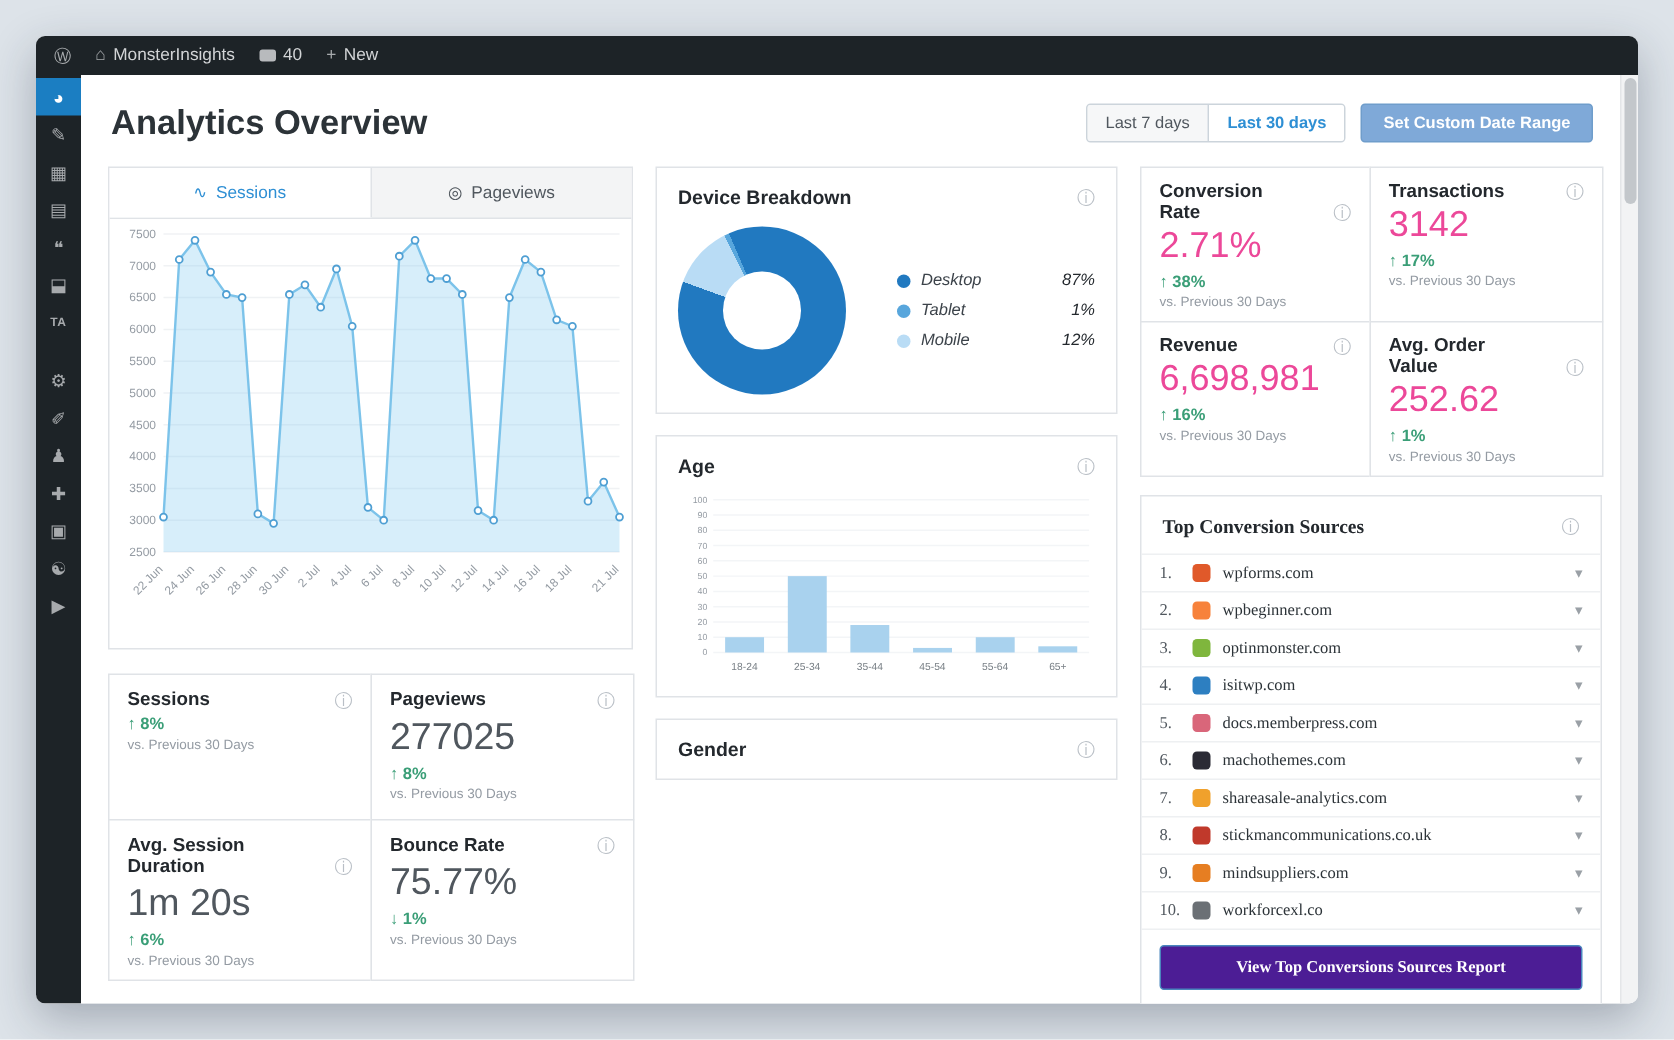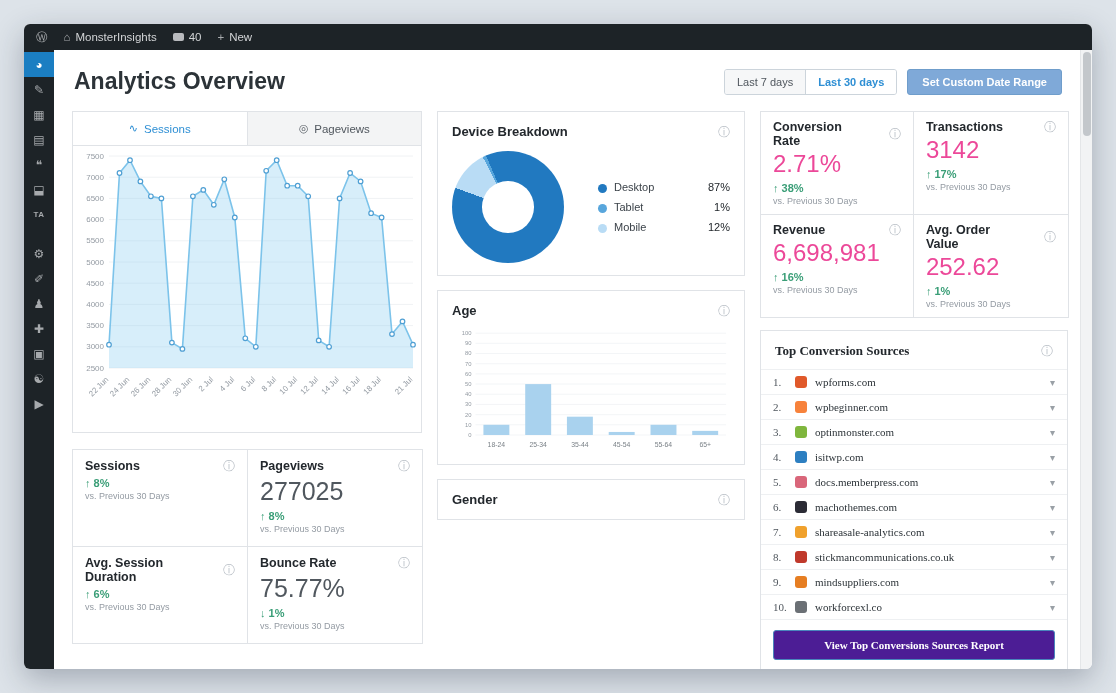--- a/index.html
+++ b/index.html
@@ -33,32 +33,32 @@
 .card{background:#fff;border:1px solid #e0e3e7;}
 .chart-card{height:322px;overflow:hidden;}
 .tabs{display:flex;height:34px;background:#f3f4f5;border-bottom:1px solid #e0e3e7;}
 .tab{flex:1;display:flex;align-items:center;justify-content:center;gap:6px;font-size:11.5px;color:#50575e;cursor:pointer;border-right:1px solid #e0e3e7;}
 .tab:last-child{border-right:none;}
 .tab.active{background:#fff;color:#2e8fd4;}
 .tab-icon{font-size:11px;}
 .line-chart{display:block;width:100%;height:284px;}
 .stats-grid{display:grid;grid-template-columns:1fr 1fr;margin-top:16px;}
 .stat-card{border:1px solid #e0e3e7;margin:0 -1px -1px 0;padding:9px 12px 8px;background:#fff;min-height:98px;}
-.stat-head{display:flex;justify-content:space-between;align-items:center;font-size:12.5px;font-weight:bold;color:#23282d;gap:41px;}
+.stat-head{display:flex;justify-content:space-between;align-items:flex-end;font-size:12.5px;font-weight:bold;color:#23282d;gap:41px;}
 .info{color:#b9bfc6;font-size:12px;font-weight:normal;cursor:pointer;line-height:1;}
 .stat-value{font-size:25px;color:#50575e;margin-top:4px;}
 .stat-delta{font-size:11px;font-weight:bold;margin-top:4px;color:#3a9e77;}
 .stat-sub{font-size:9px;color:#949ba3;margin-top:2px;}
 .mid-card{margin-bottom:14px;padding:12px 14px;}
 .card-head{display:flex;justify-content:space-between;align-items:center;font-size:13px;font-weight:bold;color:#23282d;}
 .device-body{display:flex;align-items:center;margin-top:12px;}
 .donut{border-radius:50%;position:relative;flex:0 0 auto;}
 .donut::after{content:"";position:absolute;inset:27%;background:#fff;border-radius:50%;}
 .legend{margin-left:auto;width:132px;display:flex;flex-direction:column;gap:8px;}
-.legend-row{display:flex;align-items:flex-end;font-size:11px;color:#3c434a;}
+.legend-row{display:flex;align-items:center;font-size:11px;color:#3c434a;font-style:italic;}
 .dot{width:9px;height:9px;border-radius:50%;margin-right:7px;flex:0 0 auto;}
 .legend-val{margin-left:auto;color:#23282d;}
 .bar-chart{display:block;width:100%;height:128px;margin-top:6px;}
 .metrics-grid{display:grid;grid-template-columns:1fr 1fr;}
 .metric-card{border:1px solid #e0e3e7;margin:0 -1px -1px 0;padding:8px 12px;background:#fff;min-height:88px;}
 .metric-value{font-size:24px;color:#ec4899;margin-top:2px;}
 .sources-card{margin-top:13px;font-family:Liberation Serif, serif;}
 .sources-head{padding:12px 14px 10px;display:flex;justify-content:space-between;align-items:center;font-size:13px;font-weight:bold;color:#23282d;border-bottom:1px solid #eef0f2;}
 .source-row{display:flex;align-items:center;padding:6px 12px;border-bottom:1px solid #eef0f2;font-size:11px;color:#2c3338;cursor:pointer;}
 .source-rank{width:22px;color:#50575e;flex:0 0 auto;}
@@ -251,20 +251,21 @@
                 </div>
               <div class="stat-value" data-name="stat-value">277025</div>
               <div class="stat-delta" data-name="stat-delta">↑ 8%</div>
               <div class="stat-sub" data-name="stat-compare">vs. Previous 30 Days</div>
             </div>
             <div class="stat-card" data-name="avg-session-duration-stat-card">
               <div class="stat-head">
                   <span data-name="stat-label">Avg. Session Duration</span>
                   <span class="info" data-name="info-icon">ⓘ</span>
                 </div>
+              <div class="stat-value" data-name="stat-value">1m 20s</div>
               <div class="stat-delta" data-name="stat-delta">↑ 6%</div>
               <div class="stat-sub" data-name="stat-compare">vs. Previous 30 Days</div>
             </div>
             <div class="stat-card" data-name="bounce-rate-stat-card">
               <div class="stat-head">
                   <span data-name="stat-label">Bounce Rate</span>
                   <span class="info" data-name="info-icon">ⓘ</span>
                 </div>
               <div class="stat-value" data-name="stat-value">75.77%</div>
               <div class="stat-delta" data-name="stat-delta">↓ 1%</div>

